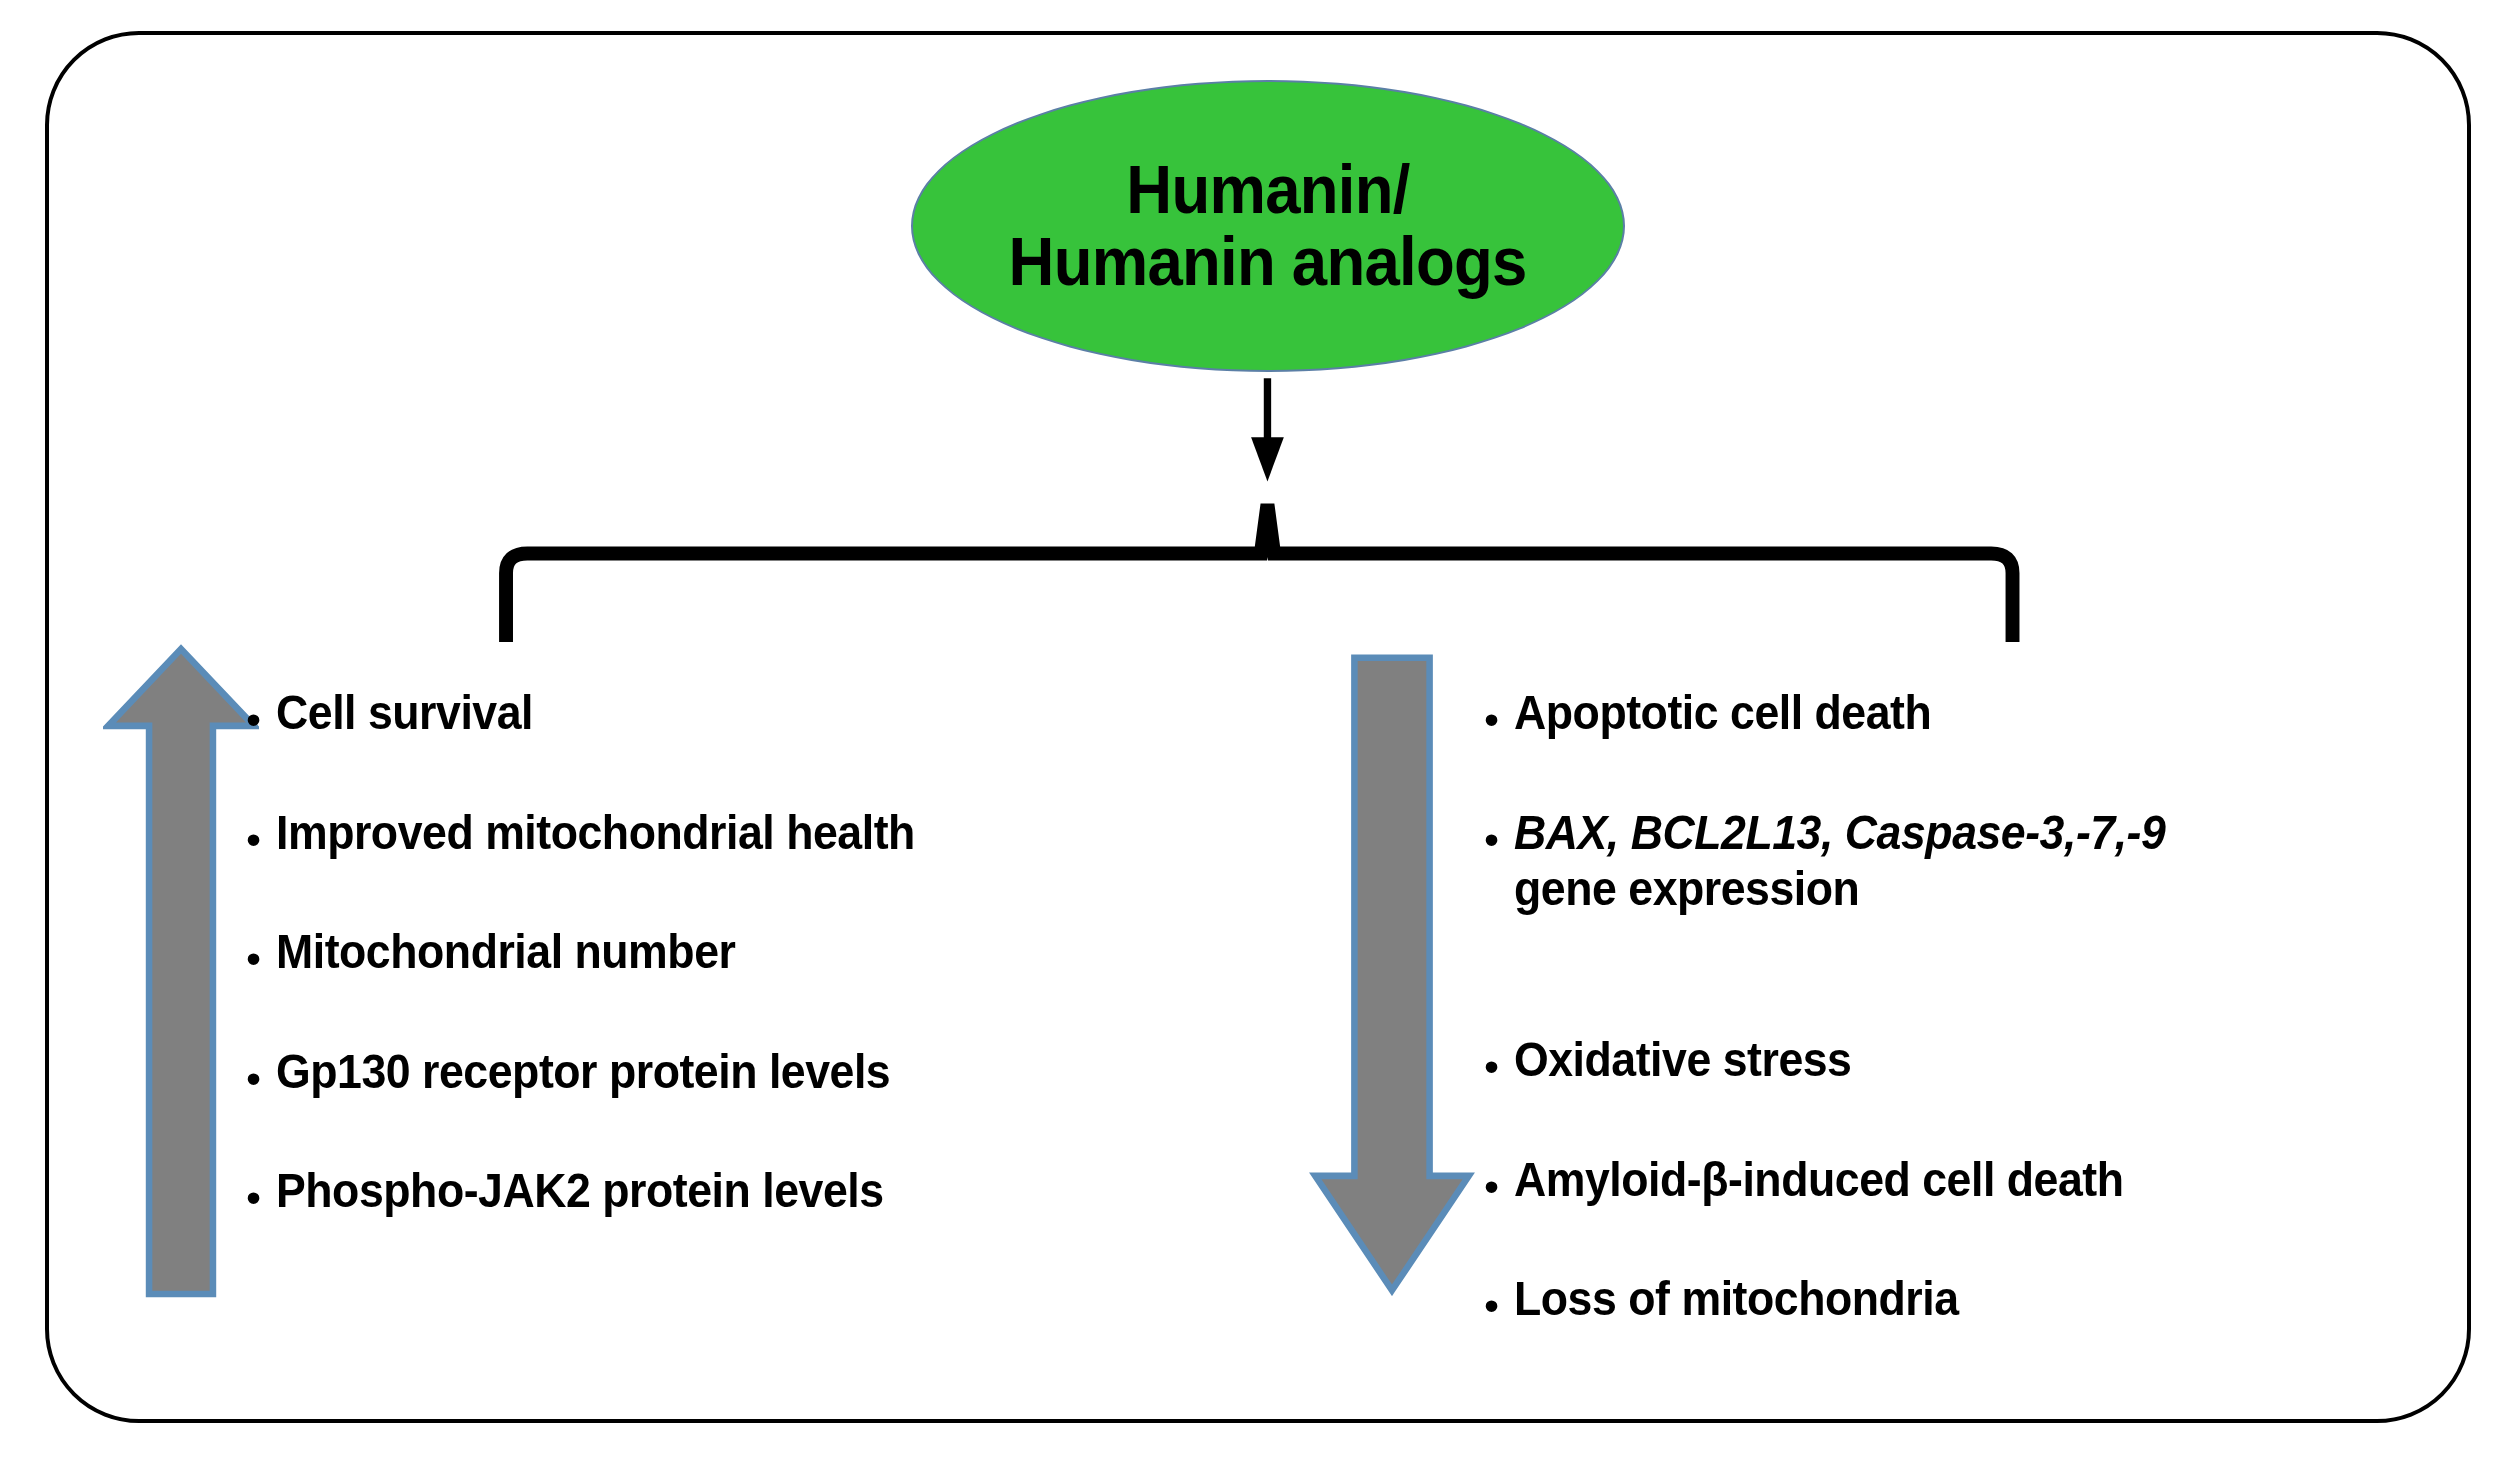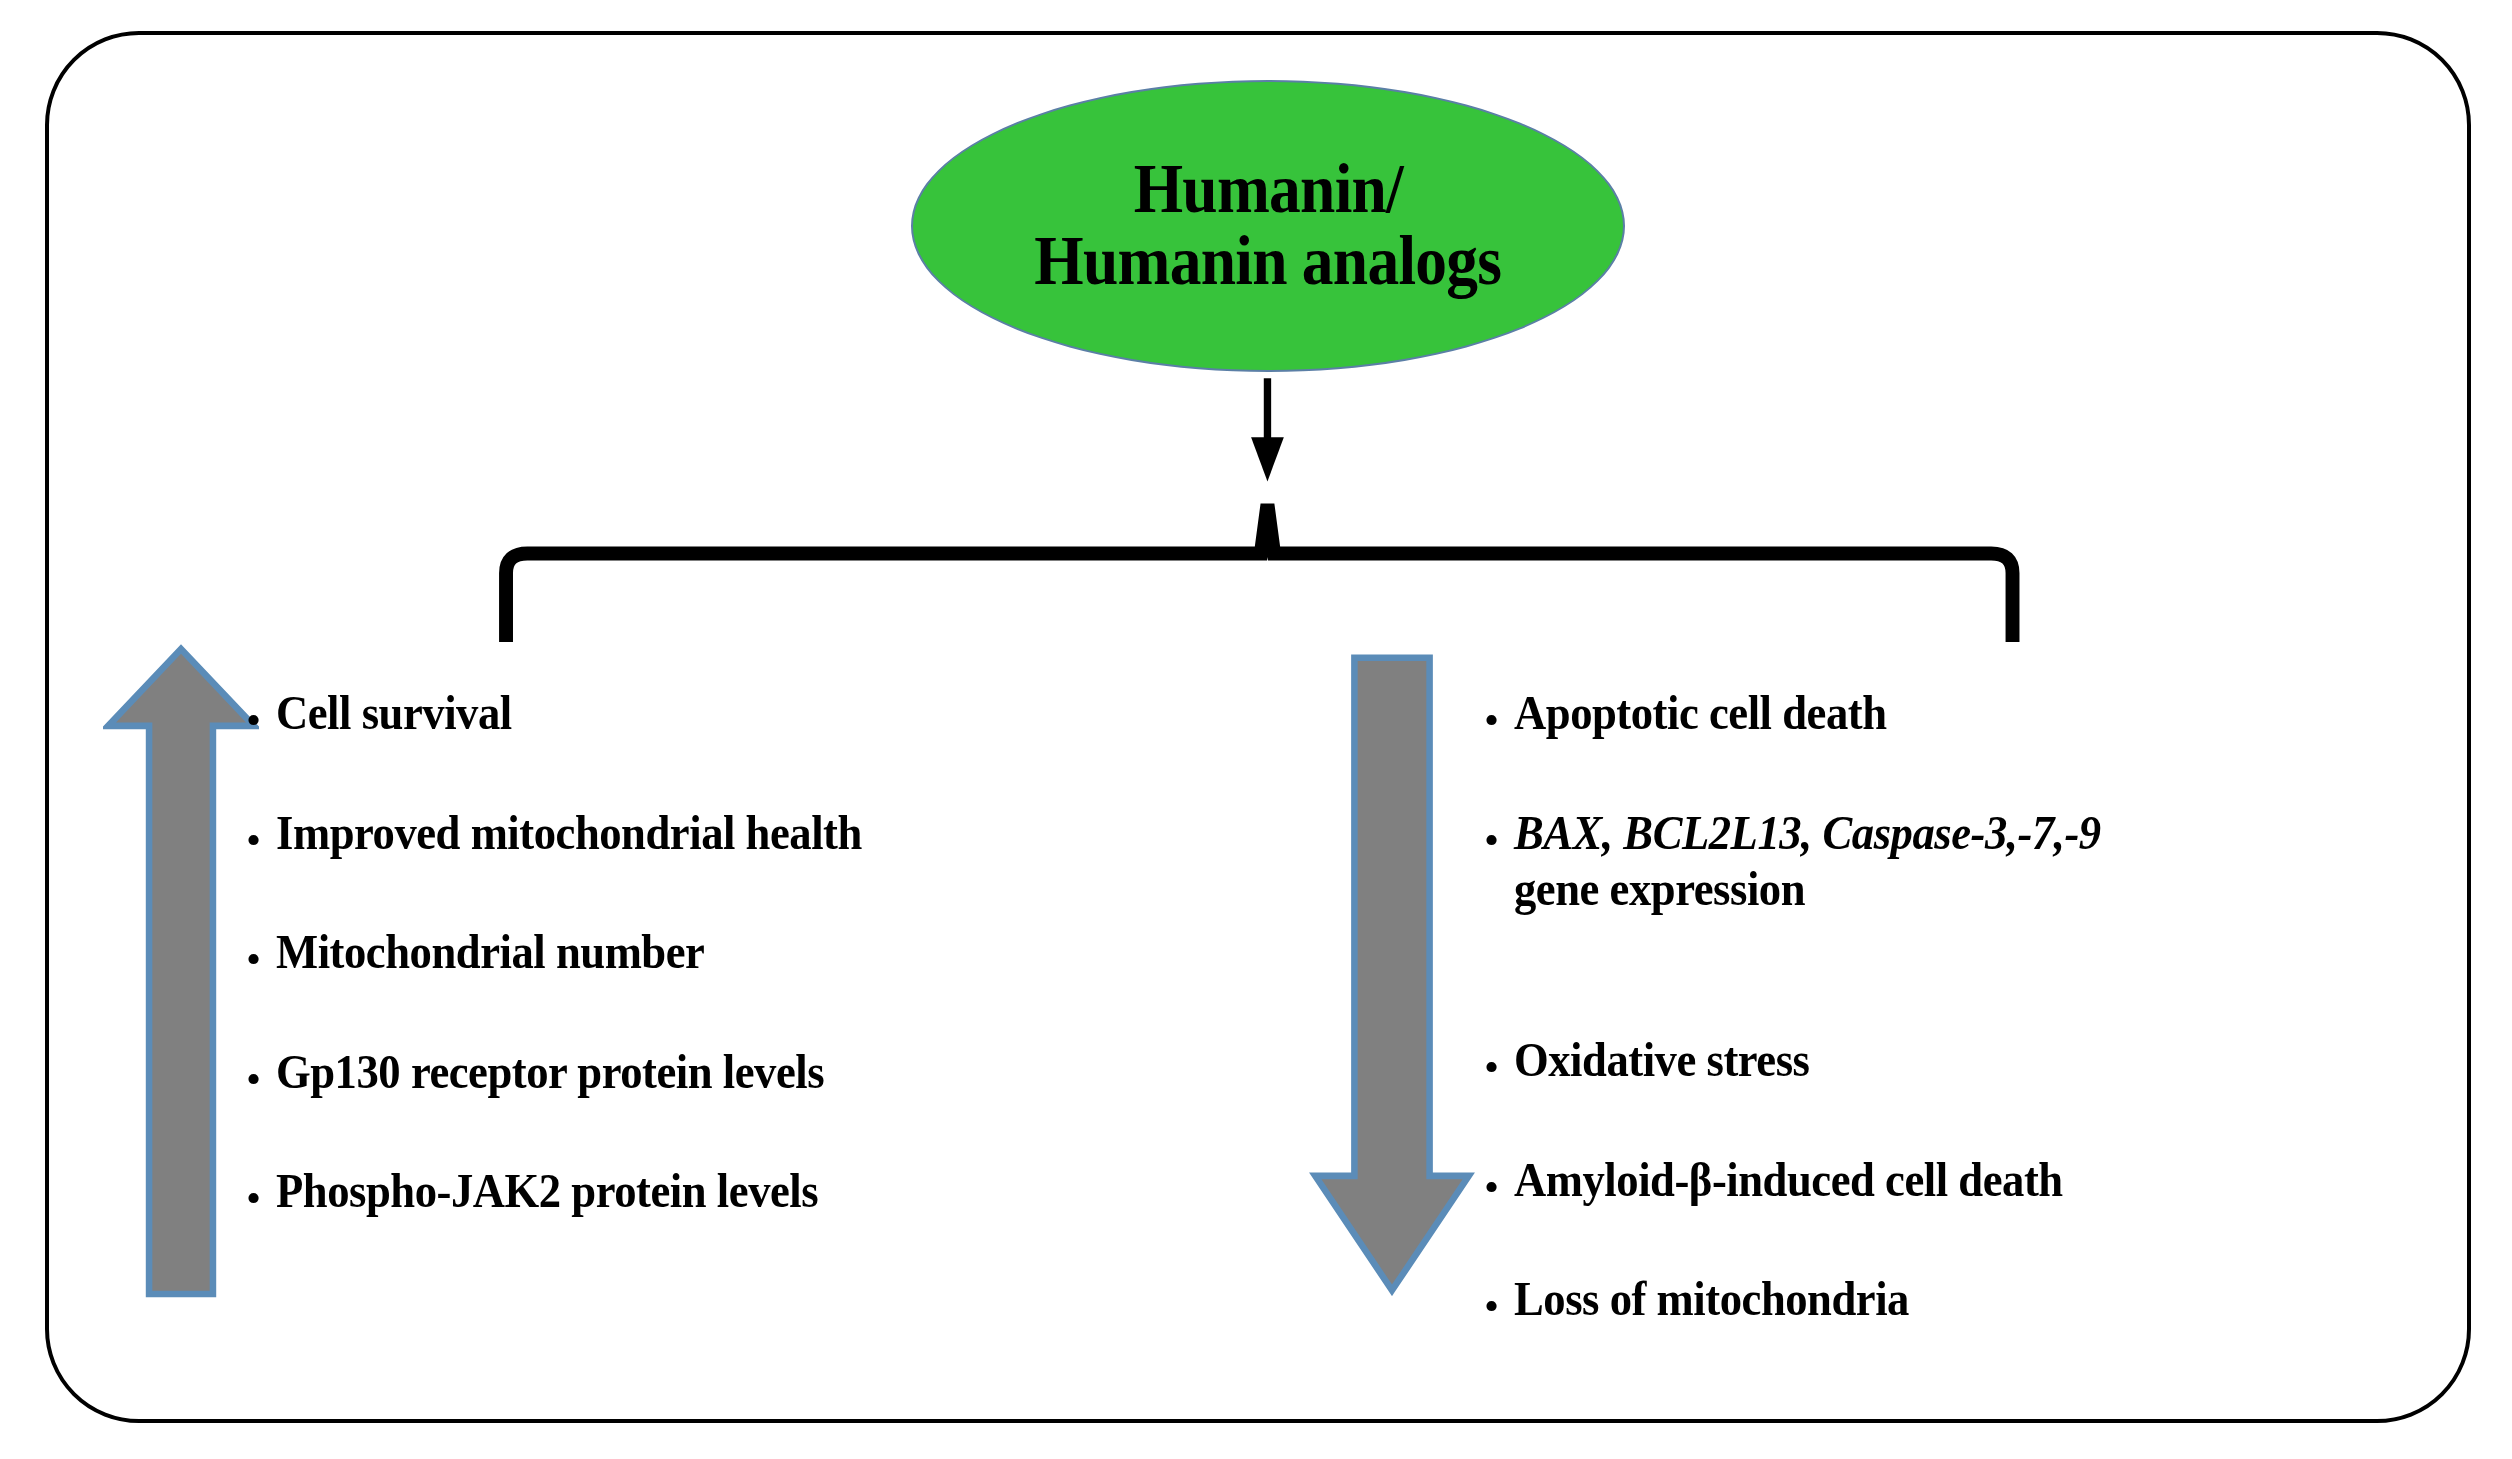--- a/index.html
+++ b/index.html
@@ -6,21 +6,21 @@
     margin: 0;
     padding: 0;
     background: #ffffff;
   }
   #stage {
     position: relative;
     width: 2512px;
     height: 1459px;
     background: #ffffff;
     overflow: hidden;
-    font-family: Liberation Serif, serif;
+    font-family: Liberation Sans, sans-serif;
   }
 
   
   #frame {
     position: absolute;
     left: 45px;
     top: 31px;
     width: 2426px;
     height: 1392px;
     border: 4.1px solid #000000;

